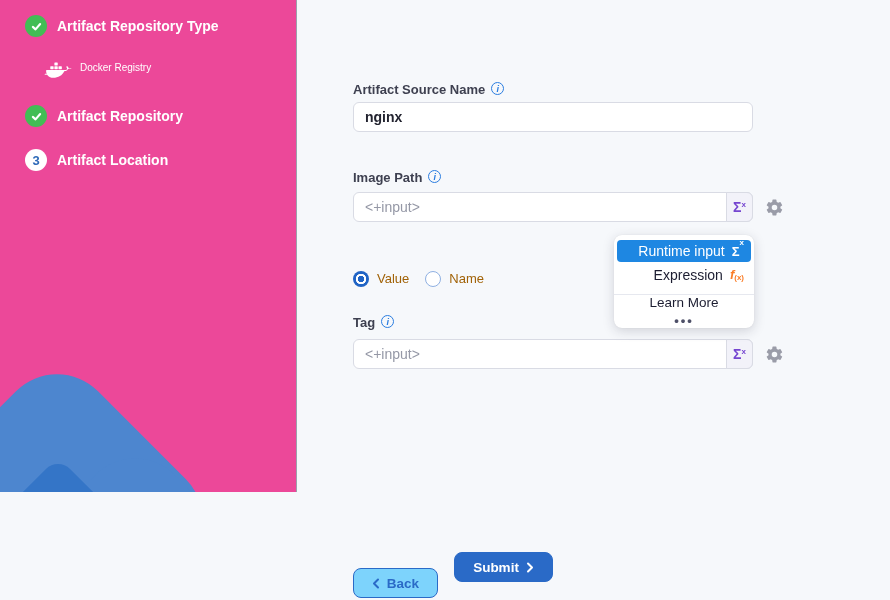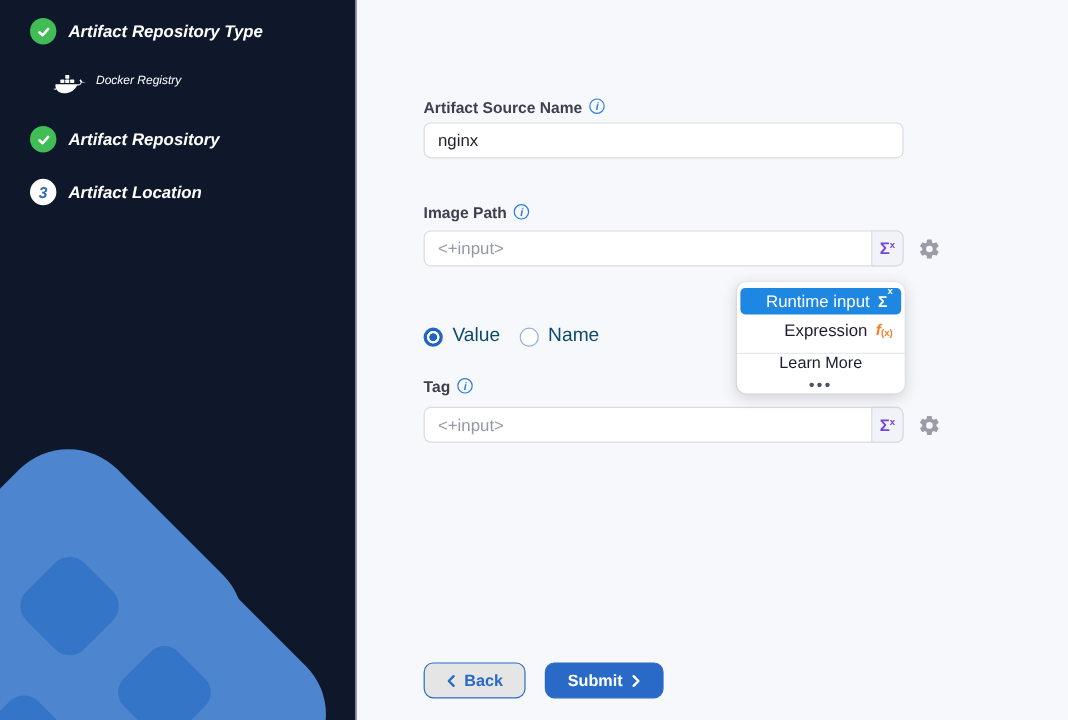--- a/index.html
+++ b/index.html
@@ -1,22 +1,22 @@
 <!DOCTYPE html>
 <html><head>
 <meta charset="utf-8">
 <style>
   * { margin:0; padding:0; box-sizing:border-box; }
   html,body { width:890px; height:600px; }
   body { font-family:"Liberation Sans", sans-serif; }
   .app { position:relative; width:890px; height:600px; overflow:hidden; background:#f6f8fb; }
 
   
-  .sidebar { position:absolute; left:0; top:0; width:297px; height:600px;
-             background:#0f172a; border-right:1px solid #9aa1ab; overflow:hidden;font-style:italic; }
+  .sidebar { position:absolute; left:0; top:0; width:297px; height:492px;
+             background:#ec4899; border-right:1px solid #9aa1ab; overflow:hidden; }
   .wm { position:absolute; inset:0; z-index:0; }
   .wm div { position:absolute; transform:rotate(45deg); }
   .wm-link { background:#4d86cf; }
   .wm-hole { background:#3475c7; }
   .wm-a { left:-63px; top:400px; width:240px; height:240px; border-radius:58px; }
   .wm-b { left:22px;  top:482px; width:226px; height:226px; border-radius:56px; }
   .wm-h1 { left:24px;  top:471px; width:68px; height:68px; border-radius:17px; }
   .wm-h2 { left:105px; top:545px; width:64px; height:64px; border-radius:16px; }
   .wm-h3 { left:-15px; top:587px; width:70px; height:70px; border-radius:17px; }
 
@@ -37,30 +37,30 @@
   .field-label { position:absolute; display:flex; align-items:flex-start; gap:6px;
                  font-size:13px; font-weight:600; color:#3e4050; }
   .info { width:13px; height:13px; border:1.3px solid #2a7de0; border-radius:50%;
           color:#2a7de0; font-size:9px; font-weight:700; font-style:italic;
           display:inline-flex; align-items:center; justify-content:center; cursor:pointer; }
   .inp-group { position:absolute; width:400px; height:30px; }
   .inp { width:100%; height:100%; border:1px solid #d9dbe4; border-radius:6px;
          background:#ffffff; font-family:"Liberation Sans",sans-serif; font-size:14px;
          color:#22232f; padding:0 34px 0 11px; outline:none; }
   .inp::placeholder { color:#9598a6; }
-  .inp.plain { padding-right:11px; }
+  .inp.plain { padding-right:11px;font-weight:bold; }
   .chip { position:absolute; right:0; top:0; width:27px; height:30px;
           background:#f2f2f9; border:1px solid #d9dbe4; border-radius:0 6px 6px 0;
           display:flex; align-items:center; justify-content:center;
           color:#7545d0; font-size:14px; font-weight:700; cursor:pointer; }
   .chip sup, .mi-sigma sup { font-size:8px; margin-top:-6px; }
   .gear { position:absolute; width:19px; height:19px; cursor:pointer; }
 
   .radio-row { position:absolute; left:55px; top:271px; display:flex; align-items:center; gap:16px; }
-  .radio-opt { display:flex; align-items:flex-end; gap:8px; font-size:16px; color:#0c4a6e; cursor:pointer; }
+  .radio-opt { display:flex; align-items:flex-start; gap:8px; font-size:13px; color:#a16207; cursor:pointer; }
   .radio { width:16px; height:16px; border-radius:50%; }
   .radio.checked { background:radial-gradient(circle, #2064c5 0 3px, #ffffff 3.5px 5px, #2064c5 5.5px); }
   .radio.unchecked { background:#ffffff; border:1.5px solid #8fb0e2; }
 
   
   .menu { position:absolute; left:316px; top:235px; width:140px; background:#ffffff;
           border-radius:8px; box-shadow:0 3px 12px rgba(40,41,61,.18), 0 0 1px rgba(40,41,61,.12);
           z-index:10; padding-top:5px; }
   .menu-item { display:flex; align-items:center; justify-content:flex-end; gap:7px;
                height:25px; padding:0 10px; font-size:14px; color:#1c1d31; cursor:pointer; }
@@ -74,21 +74,21 @@
                  display:flex; align-items:center; justify-content:space-between;
                  padding:0 12px; cursor:pointer;flex-direction:column; }
   .menu-footer .lm { font-size:13.5px; color:#1c1d31; }
   .more-dots { color:#4e5068; font-size:13px; font-weight:700; letter-spacing:2px; }
 
   
   .btn-row { position:absolute; left:55px; top:552px; display:flex; gap:16px; }
   .btn { height:30px; border-radius:8px; font-family:"Liberation Sans",sans-serif;
          font-size:13.5px; font-weight:700; display:flex; align-items:center;
          justify-content:center; gap:7px; cursor:pointer; }
-  .btn.back { width:85px; background:#e5e5e5; border:1px solid #2a6ac7; color:#2a6ac7; }
+  .btn.back { width:85px; background:#7dd3fc; border:1px solid #2a6ac7; color:#2a6ac7;margin-top:16px; }
   .btn.submit { width:99px; background:#2a6ac7; border:1px solid #2a6ac7; color:#ffffff; }
 </style>
 </head>
 <body>
 
 <div class="app">
 
   <aside class="sidebar">
     <div class="wm">
       <div class="wm-link wm-a"></div>

